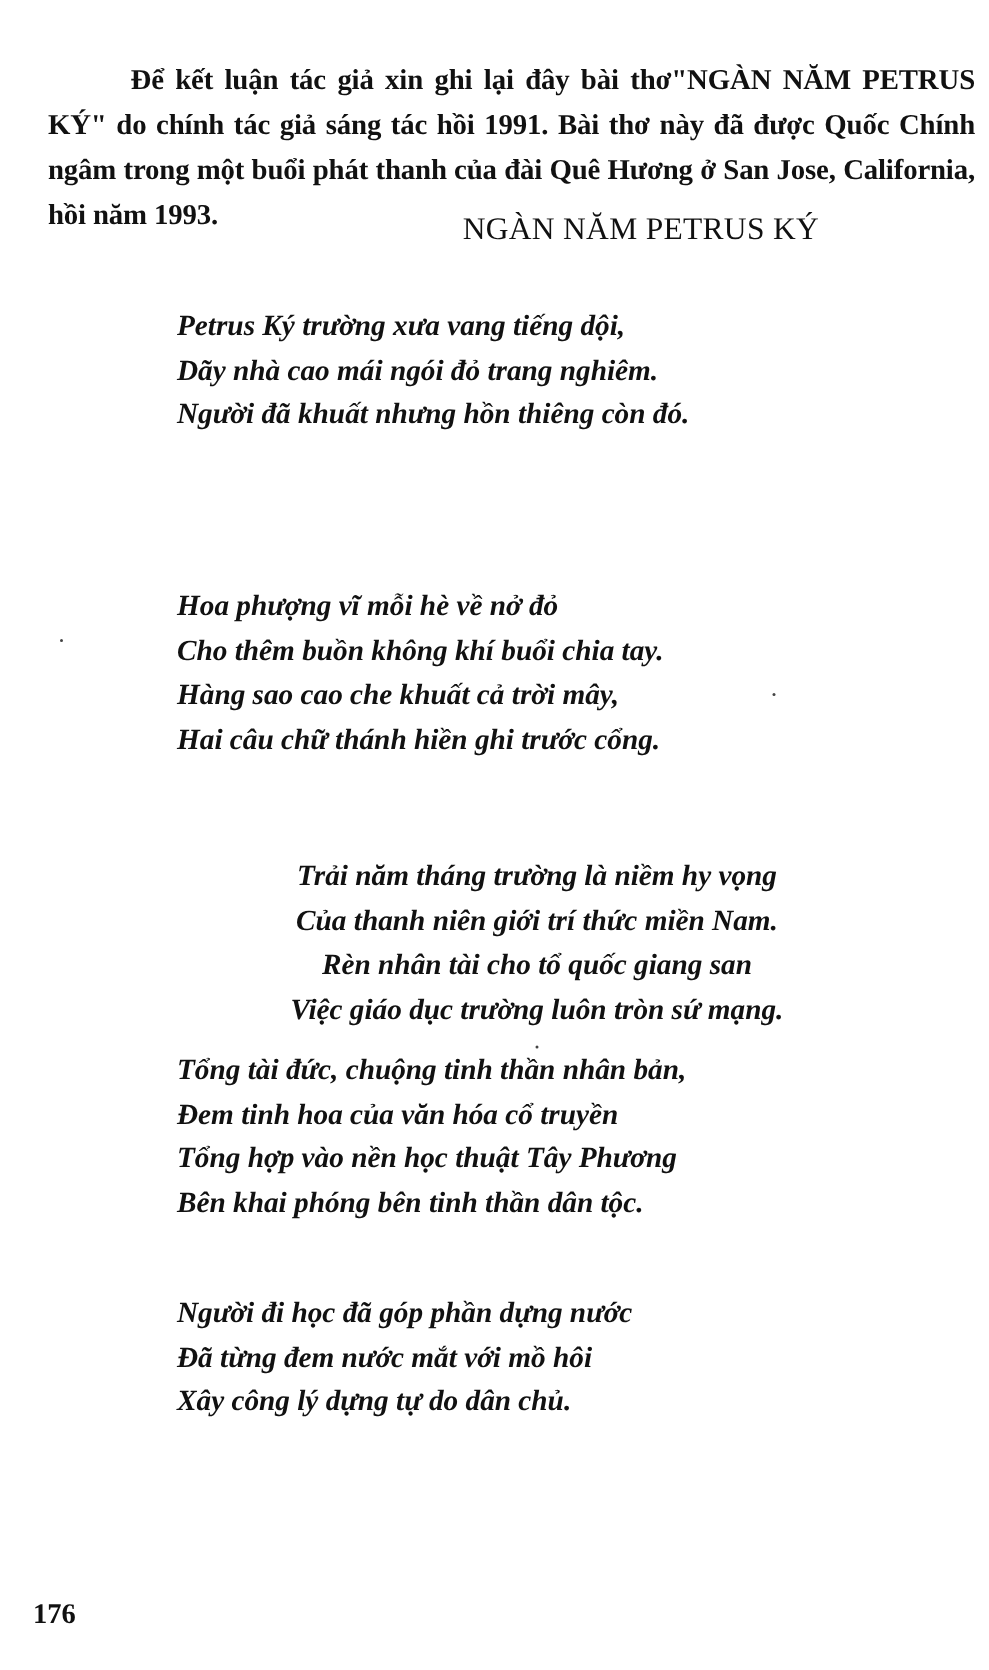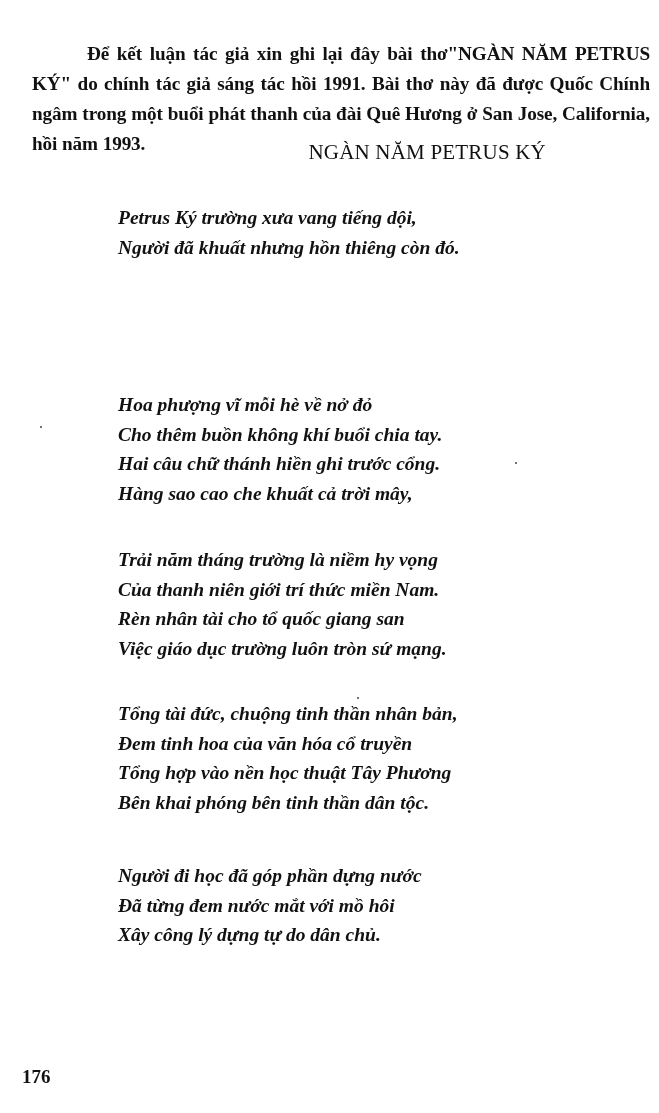--- a/index.html
+++ b/index.html
@@ -12,45 +12,46 @@
     }
     .title {
       position:absolute; left:0; top:140px; width:546px; text-align:right;
       font-family:"Liberation Serif", serif; font-weight:normal; font-size:21px; letter-spacing:0.2px;
     }
     .stanza { position:absolute; left:118px; width:480px; }
     .line {
       font-family:"Liberation Serif", serif; font-style:italic; font-weight:bold;
       font-size:19.5px; line-height:29.5px; white-space:nowrap; display:block;
     }
-    .s1 { top:203px; } .s2 { top:390px; } .s3 { top:545px; } .s4 { top:699px; } .s5 { top:861px; }
+    .s1 { top:203px; } .s2 { top:390px; } .s3 { top:570px;text-align:center; } .s4 { top:699px; } .s5 { top:861px; }
     .pagenum {
       position:absolute; left:22px; top:1066px;
       font-family:"Liberation Serif", serif; font-weight:bold; font-size:19px;
     }
     .speck { position:absolute; width:2px; height:2px; background:#444; border-radius:1px; }
   </style>
 </head>
 <body>
 
 <div class="page">
   <p class="intro" style="margin:12px">Để kết luận tác giả xin ghi lại đây bài thơ"NGÀN NĂM PETRUS KÝ" do chính tác giả sáng tác hồi 1991. Bài thơ này đã được Quốc Chính ngâm trong một buổi phát thanh của đài Quê Hương ở San Jose, California, hồi năm 1993.</p>
 
   <div class="title">NGÀN NĂM PETRUS KÝ</div>
 
   <div class="stanza s1">
     <span class="line">Petrus Ký trường xưa vang tiếng dội,</span>
+    <span class="line">Dãy nhà cao mái ngói đỏ trang nghiêm.</span>
     <span class="line">Người đã khuất nhưng hồn thiêng còn đó.</span>
   </div>
 
   <div class="stanza s2">
     <span class="line">Hoa phượng vĩ mỗi hè về nở đỏ</span>
     <span class="line">Cho thêm buồn không khí buổi chia tay.</span>
+    <span class="line">Hàng sao cao che khuất cả trời mây,</span>
     <span class="line">Hai câu chữ thánh hiền ghi trước cổng.</span>
-    <span class="line">Hàng sao cao che khuất cả trời mây,</span>
   </div>
 
   <div class="stanza s3">
     <span class="line">Trải năm tháng trường là niềm hy vọng</span>
     <span class="line">Của thanh niên giới trí thức miền Nam.</span>
     <span class="line">Rèn nhân tài cho tổ quốc giang san</span>
     <span class="line">Việc giáo dục trường luôn tròn sứ mạng.</span>
   </div>
 
   <div class="stanza s4">

